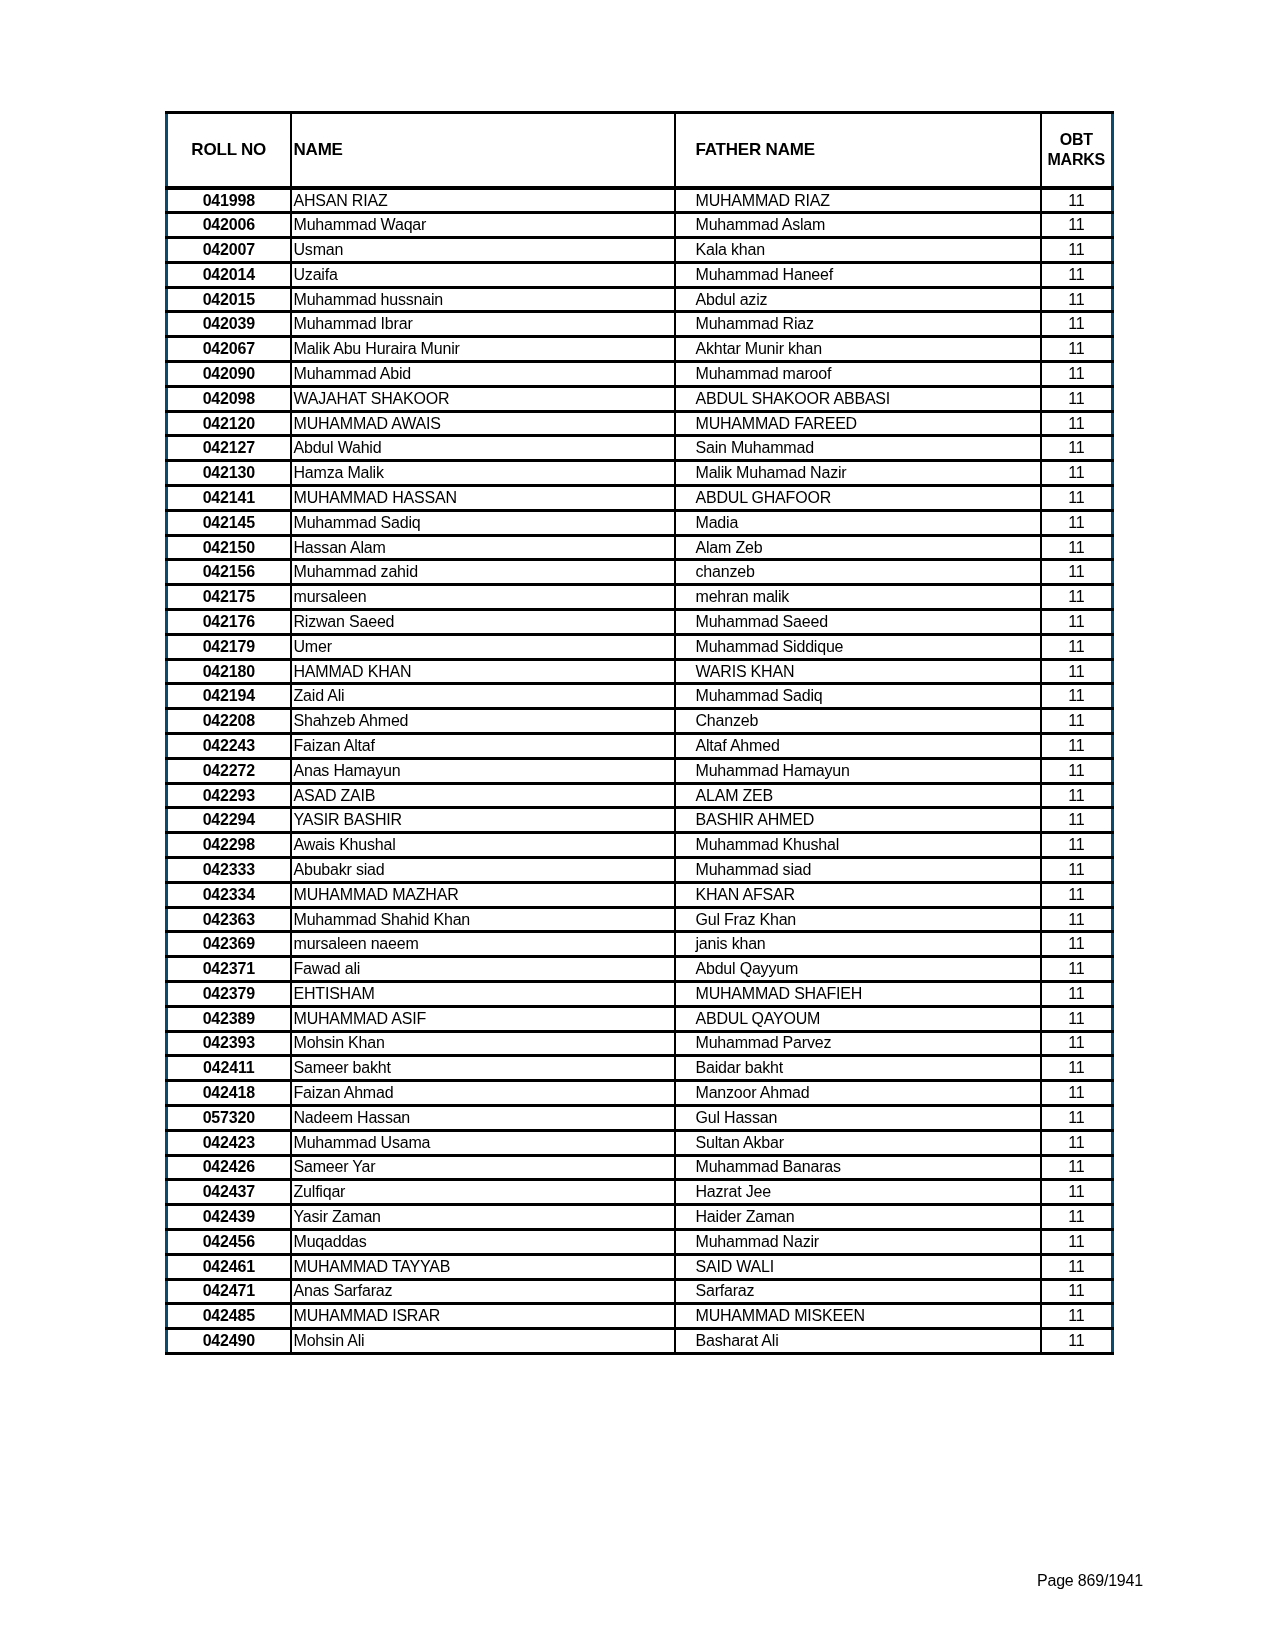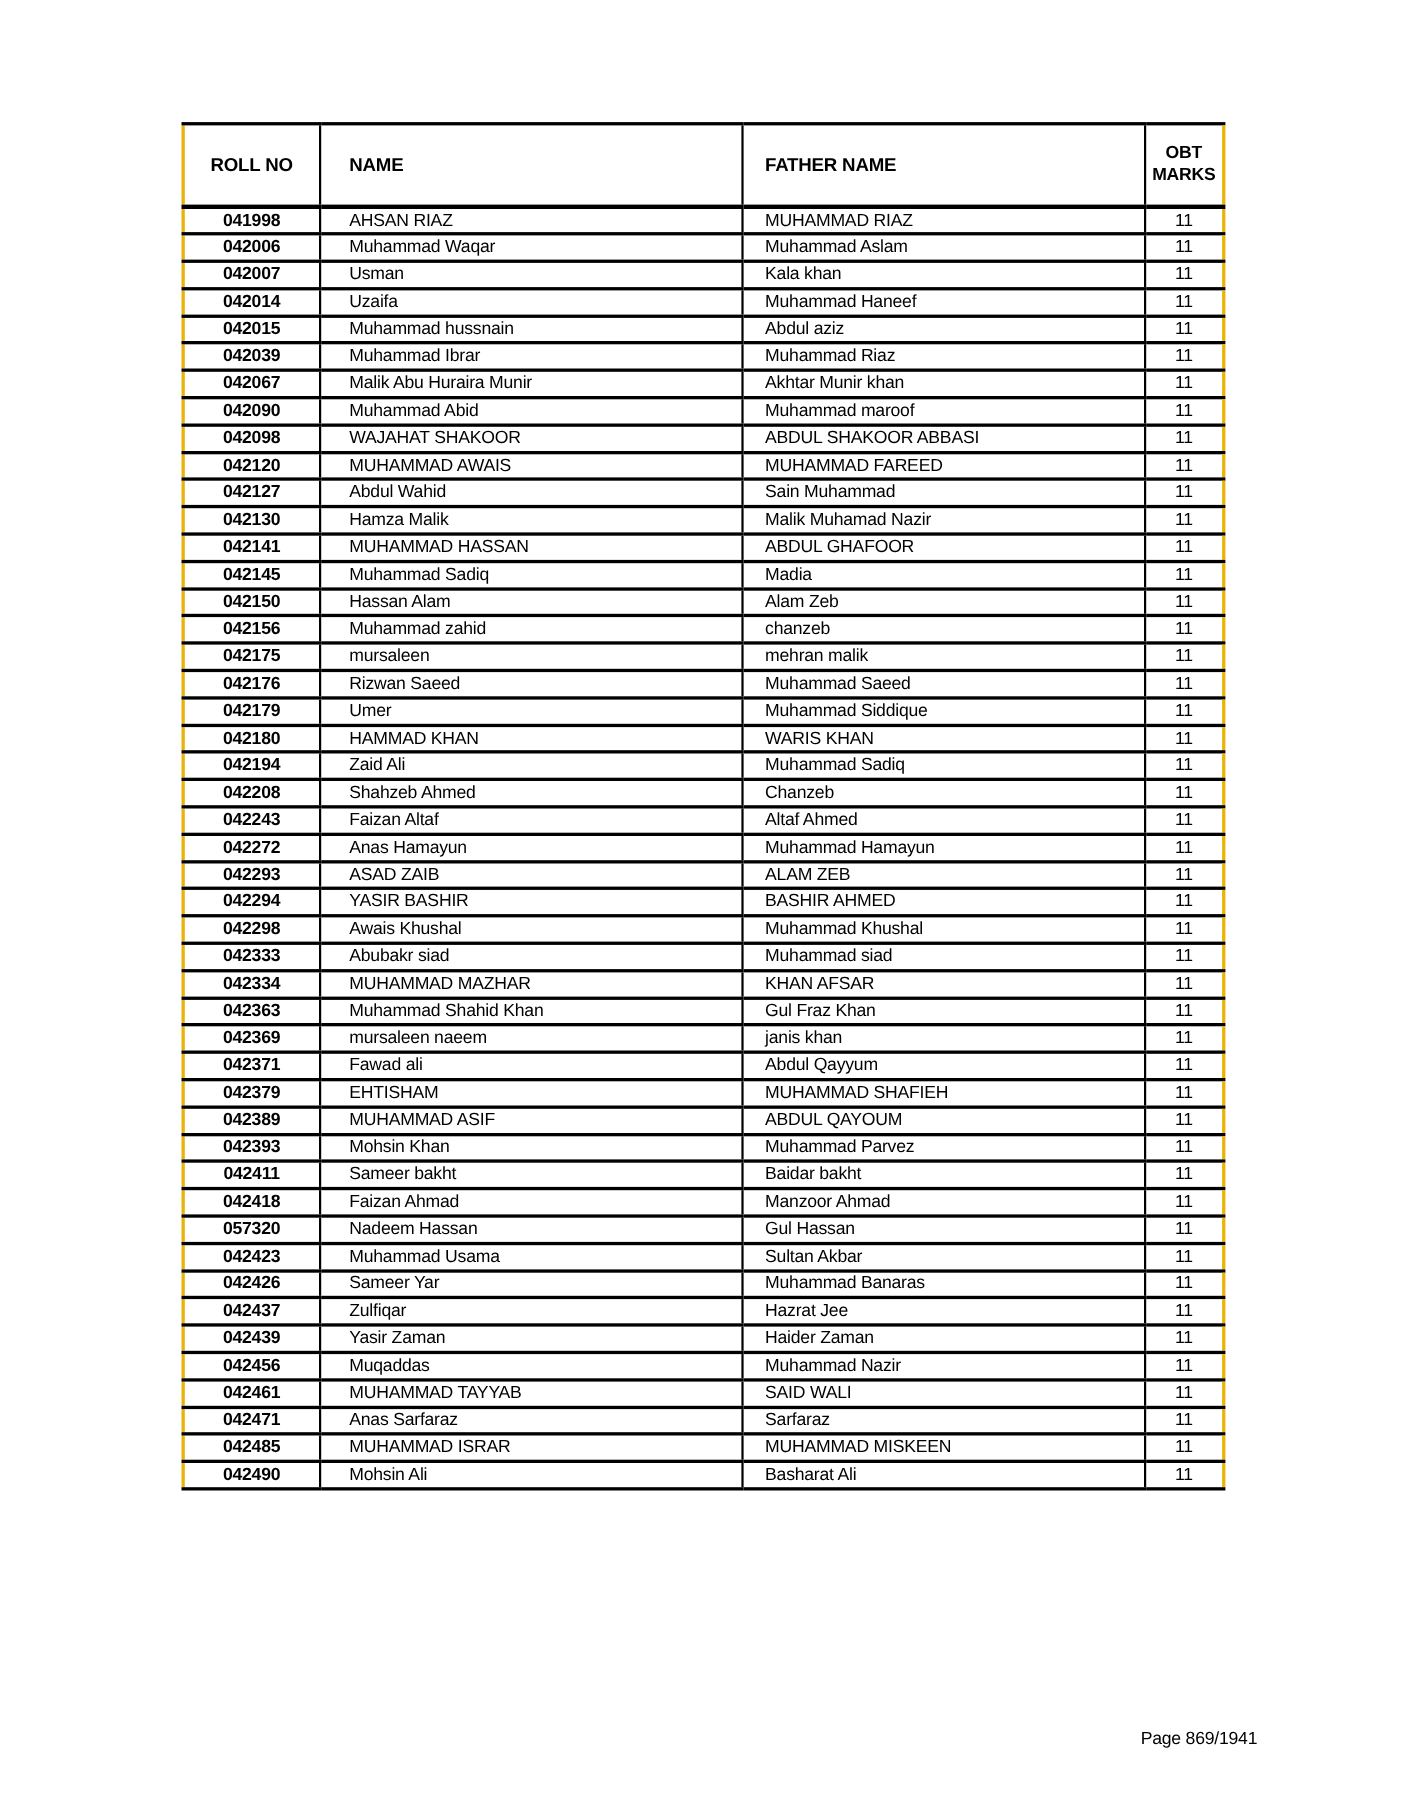--- a/index.html
+++ b/index.html
@@ -17,21 +17,21 @@
     inset: 0;
     background: #ffffff;
   }
   table.results-table {
     position: absolute;
     left: 165px;
     top: 111px;
     width: 946px;
     table-layout: fixed;
     border-collapse: collapse;
-    border: 3px solid #eab308;
+    border: 3px solid #0c4a6e;
   }
   .results-table th {
     height: 72px;
     border: 2px solid #000000;
     border-top: 3px solid #000000;
     border-bottom: 4px solid #000000;
     font-size: 17px;
     font-weight: bold;
     vertical-align: middle;
     letter-spacing: -0.2px;
@@ -43,21 +43,21 @@
     border-top: 3px solid #000000;
     border-bottom: 3px solid #000000;
     font-size: 16px;
     vertical-align: middle;
     letter-spacing: -0.2px;
     white-space: nowrap;
     overflow: hidden;
     background: #ffffff;
   }
   .col-roll   { text-align: center; font-weight: bold; }
-  .col-name   { text-align: left; padding-left: 26px; }
+  .col-name   { text-align: left; padding-left: 2px; }
   .col-father { text-align: left; padding-left: 20px; }
   .col-marks  { text-align: center; }
   th.col-marks {
     font-size: 16px;
     line-height: 1.25;
     padding: 16px 3px;
     white-space: normal;
     word-break: break-word;
   }
   .footer-note {

